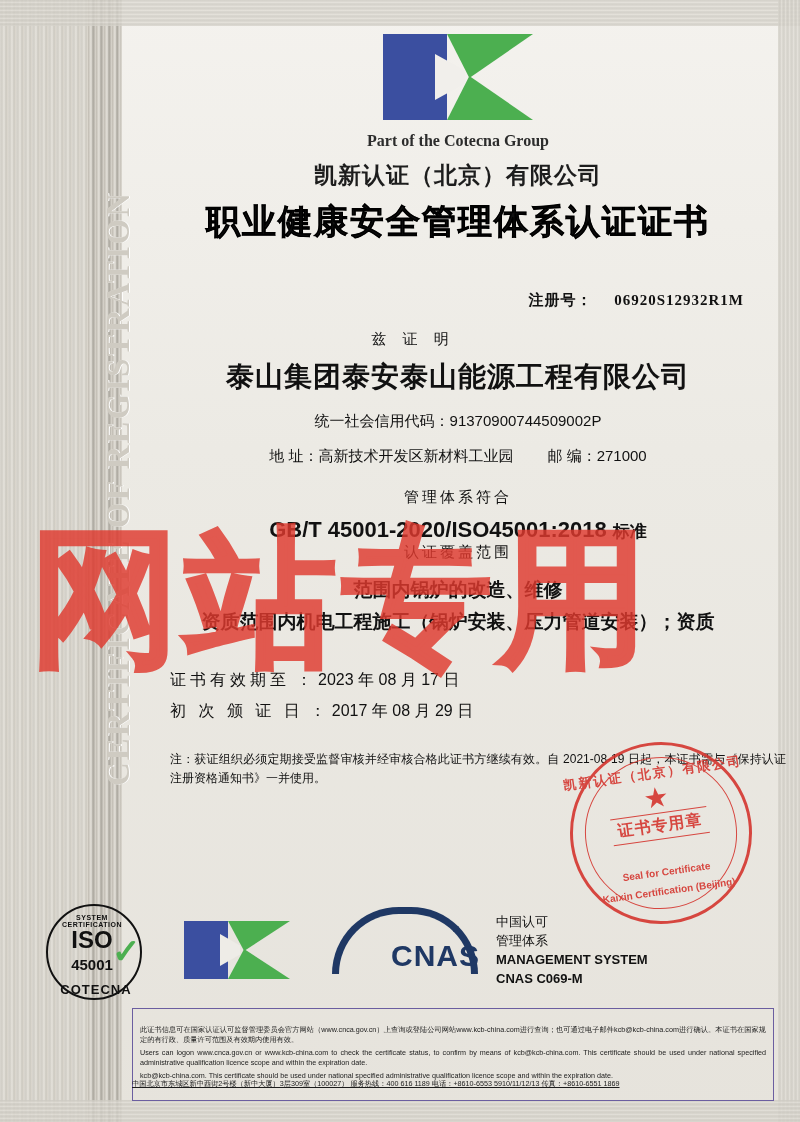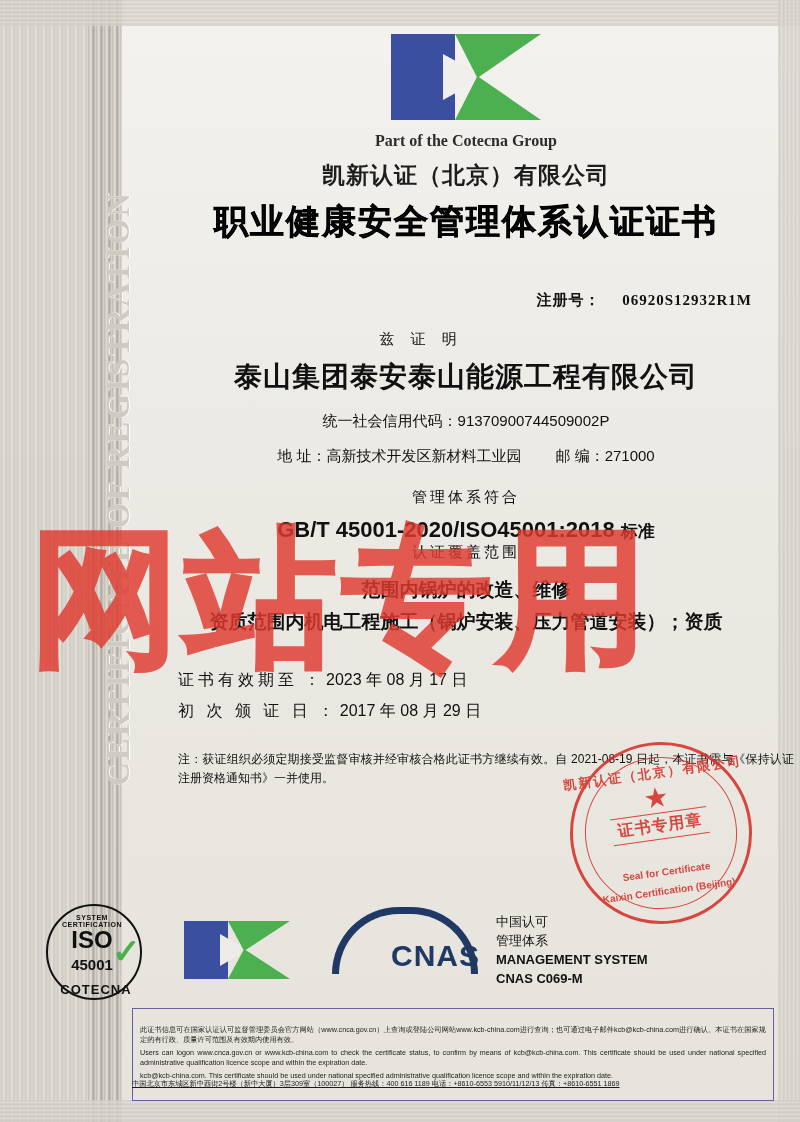--- a/index.html
+++ b/index.html
@@ -55,21 +55,21 @@
     text-align:center;
     font-family:"Liberation Serif", serif;
     font-size:33px;letter-spacing:2px;
     color:#cfcbc2;
     font-weight:bold;
     white-space:nowrap;
     text-shadow:0 1px 0 #fff;
   }
 
   .content{
-    position:absolute;left:138px;top:26px;width:656px;height:952px;
+    position:absolute;left:130px;top:26px;width:656px;height:952px;
   }
 
   
   .logo-wrap{position:relative;height:96px;margin-top:8px;}
   .logo{
     position:absolute;left:50%;transform:translateX(-50%);
     width:150px;height:86px;
   }
   .logo .blue{
     position:absolute;left:0;top:0;width:64px;height:86px;background:#3b4fa0;

